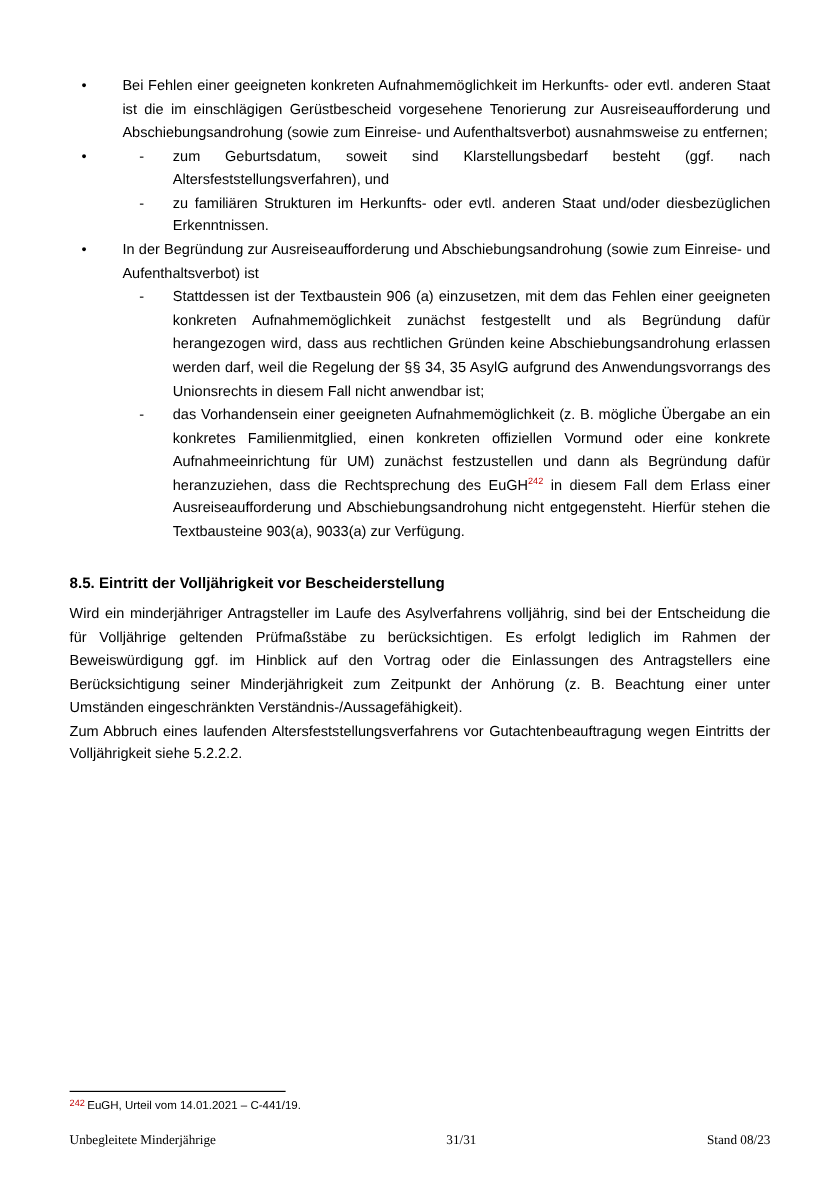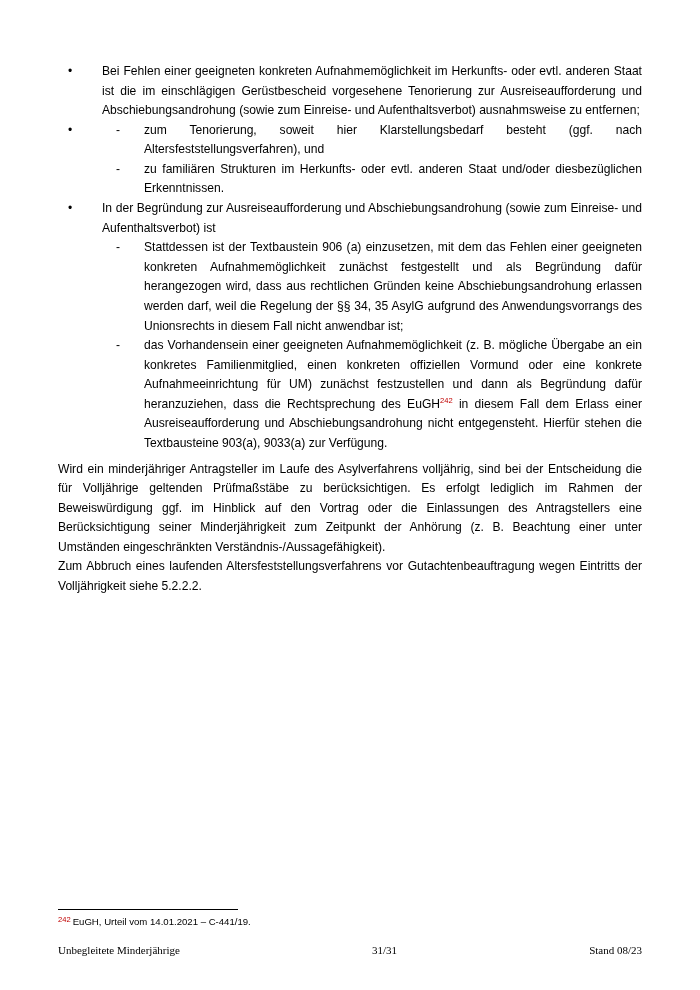--- a/index.html
+++ b/index.html
@@ -139,21 +139,21 @@
       <li>
         <span class="bullet">•</span>
         <p class="para"><span class="u">Bei Fehlen einer geeigneten konkreten Aufnahmemöglichkeit</span><span> im Herkunfts- oder evtl. anderen Staat ist die im einschlägigen Gerüstbescheid vorgesehene </span><span class="u">Tenorierung zur Ausreiseaufforderung und Abschiebungsandrohung (sowie zum Einreise- und Aufenthaltsverbot) ausnahmsweise zu entfernen</span><span>;</span></p>
       </li>
 
       <li>
         <span class="bullet">•</span>
         <ul class="lvl2">
           <li>
             <span class="dash">-</span>
-            <p class="para">zum Tenorierung, soweit hier Klarstellungsbedarf besteht (ggf. nach Altersfeststellungsverfahren), und</p>
+            <p class="para">zum Geburtsdatum, soweit sind Klarstellungsbedarf besteht (ggf. nach Altersfeststellungsverfahren), und</p>
           </li>
           <li>
             <span class="dash">-</span>
             <p class="para">zu familiären Strukturen im Herkunfts- oder evtl. anderen Staat und/oder diesbezüglichen Erkenntnissen.</p>
           </li>
         </ul>
       </li>
 
       <li>
         <span class="bullet">•</span>
@@ -165,20 +165,21 @@
           </li>
           <li>
             <span class="dash">-</span>
             <p class="para"><span>das </span><span class="u">Vorhandensein einer geeigneten Aufnahmemöglichkeit</span><span> (z. B. mögliche Übergabe an ein konkretes Familienmitglied, einen konkreten offiziellen Vormund oder eine konkrete Aufnahmeeinrichtung für UM) zunächst festzustellen und dann als Begründung dafür heranzuziehen, dass die Rechtsprechung des EuGH</span><sup class="fn-mark-inline">242</sup><span> in diesem Fall dem Erlass </span><span class="u">einer Ausreiseaufforderung und Abschiebungsandrohung nicht entgegensteht</span><span>. Hierfür stehen die Textbausteine 903(a), 9033(a) zur Verfügung.</span></p>
           </li>
         </ul>
       </li>
 
     </ul>
 
+    <h2 class="heading sec-gap-before">8.5. Eintritt der Volljährigkeit vor Bescheiderstellung</h2>
 
     <p class="para sec-gap-small"><span>Wird ein </span><span class="u">minderjähriger Antragsteller im Laufe des Asylverfahrens volljährig</span><span>, sind bei der Entscheidung die für Volljährige geltenden Prüfmaßstäbe zu berücksichtigen. Es erfolgt lediglich im Rahmen der Beweiswürdigung ggf. im Hinblick auf den Vortrag oder die Einlassungen des Antragstellers eine Berücksichtigung seiner Minderjährigkeit zum Zeitpunkt der Anhörung (z. B. Beachtung einer unter Umständen eingeschränkten Verständnis-/Aussagefähigkeit).</span></p>
 
     <p class="para block-gap">Zum Abbruch eines laufenden Altersfeststellungsverfahrens vor Gutachtenbeauftragung wegen Eintritts der Volljährigkeit siehe 5.2.2.2.</p>
 
   </div>
 
   <div class="footnote-wrap">
     <div class="footnote-sep"></div>
     <div class="footnote fn-line">

